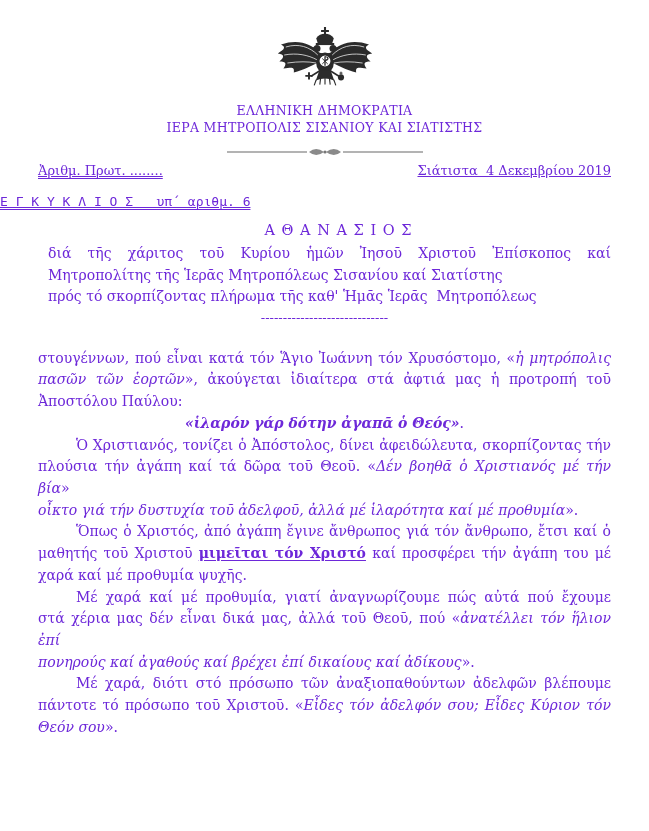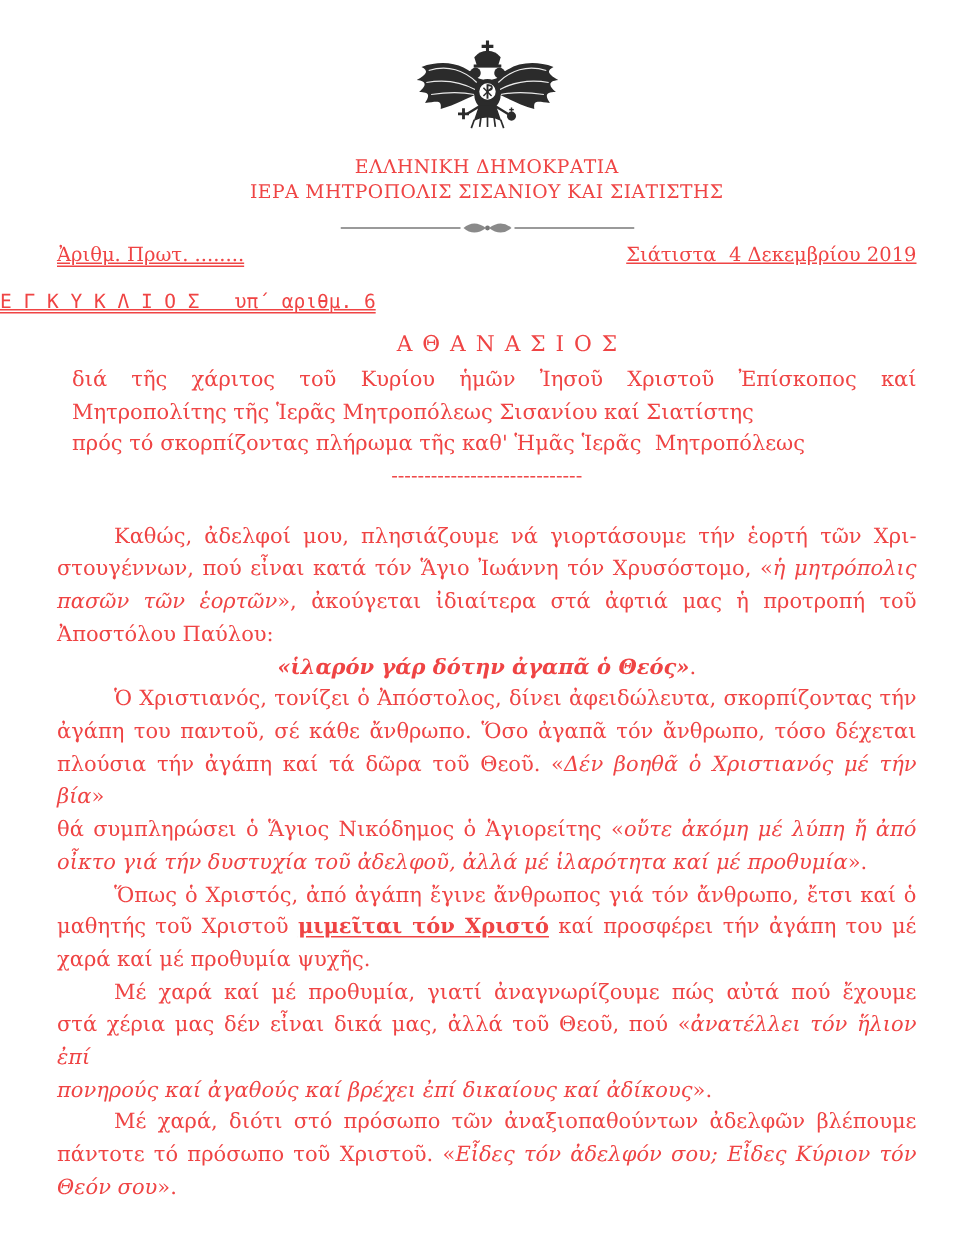--- a/index.html
+++ b/index.html
@@ -1,21 +1,21 @@
 <!DOCTYPE html>
 <html lang="el"><head>
 <meta charset="utf-8">
 <style>
   html,body{margin:0;padding:0;background:#ffffff;}
   .page{
     position:relative;
     width:649px;height:831px;
     margin:0 auto;
     background:#ffffff;
-    color:#ef4444;
+    color:#6d28d9;
     font-family:"DejaVu Serif", serif;
     overflow:hidden;
     box-sizing:border-box;
     padding-top:26px;
   }
   
   .emblem-wrap{text-align:center;height:76px;}
   .gov-line{ text-align:center; font-size:12.5px; line-height:17px; letter-spacing:.3px;}
   .divider{ width:196px; margin:9px auto 0; height:14px; display:block;}
   
@@ -139,33 +139,30 @@
       <div class="para">
         <div class="line stretch"><span>διά τῆς χάριτος τοῦ Κυρίου ἡμῶν Ἰησοῦ Χριστοῦ Ἐπίσκοπος καί</span></div>
         <div class="line"><span>Μητροπολίτης τῆς Ἱερᾶς Μητροπόλεως Σισανίου καί Σιατίστης</span></div>
         <div class="line"><span>πρός τό σκορπίζοντας πλήρωμα τῆς καθ' Ἡμᾶς Ἱερᾶς  Μητροπόλεως</span></div>
       </div>
     </div>
   <div class="dashes">-----------------------------</div>
 
   <div class="doc-body">
       <div class="para">
-        <div class="line stretch indent"><span>Καθώς, ἀδελφοί μου, πλησιάζουμε νά γιορτάσουμε τήν ἑορτή τῶν Χρι-</span></div>
         <div class="line stretch"><span>στουγέννων, πού εἶναι κατά τόν Ἅγιο Ἰωάννη τόν Χρυσόστομο, «</span><span class="seg-i">ἡ μητρόπολις</span></div>
         <div class="line stretch"><span class="seg-i">πασῶν τῶν ἑορτῶν</span><span>», ἀκούγεται ἰδιαίτερα στά ἀφτιά μας ἡ προτροπή τοῦ</span></div>
         <div class="line"><span>Ἀποστόλου Παύλου:</span></div>
       </div>
       <div class="para center">
         <div class="line"><span class="seg-bi">«ἱλαρόν γάρ δότην ἀγαπᾶ ὁ Θεός»</span><span>.</span></div>
       </div>
       <div class="para">
         <div class="line stretch indent"><span>Ὁ Χριστιανός, τονίζει ὁ Ἀπόστολος, δίνει ἀφειδώλευτα, σκορπίζοντας τήν</span></div>
-        <div class="line stretch"><span>ἀγάπη του παντοῦ, σέ κάθε ἄνθρωπο. Ὅσο ἀγαπᾶ τόν ἄνθρωπο, τόσο δέχεται</span></div>
         <div class="line stretch"><span>πλούσια τήν ἀγάπη καί τά δῶρα τοῦ Θεοῦ. «</span><span class="seg-i">Δέν βοηθᾶ ὁ Χριστιανός μέ τήν βία</span><span>»</span></div>
-        <div class="line stretch"><span>θά συμπληρώσει ὁ Ἅγιος Νικόδημος ὁ Ἁγιορείτης «</span><span class="seg-i">οὔτε ἀκόμη μέ λύπη ἤ ἀπό</span></div>
         <div class="line"><span class="seg-i">οἶκτο γιά τήν δυστυχία τοῦ ἀδελφοῦ, ἀλλά μέ ἱλαρότητα καί μέ προθυμία</span><span>».</span></div>
       </div>
       <div class="para">
         <div class="line stretch indent"><span>Ὅπως ὁ Χριστός, ἀπό ἀγάπη ἔγινε ἄνθρωπος γιά τόν ἄνθρωπο, ἔτσι καί ὁ</span></div>
         <div class="line stretch"><span>μαθητής τοῦ Χριστοῦ </span><span class="seg-bu">μιμεῖται τόν Χριστό</span><span> καί προσφέρει τήν ἀγάπη του μέ</span></div>
         <div class="line"><span>χαρά καί μέ προθυμία ψυχῆς.</span></div>
       </div>
       <div class="para">
         <div class="line stretch indent"><span>Μέ χαρά καί μέ προθυμία, γιατί ἀναγνωρίζουμε πώς αὐτά πού ἔχουμε</span></div>
         <div class="line stretch"><span>στά χέρια μας δέν εἶναι δικά μας, ἀλλά τοῦ Θεοῦ, πού «</span><span class="seg-i">ἀνατέλλει τόν ἥλιον ἐπί</span></div>

